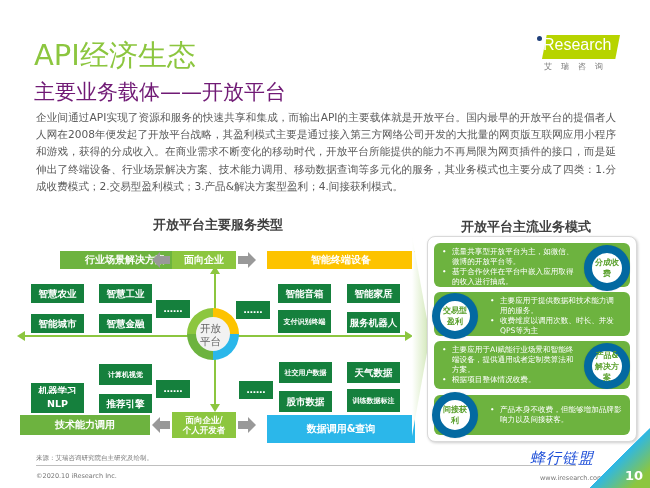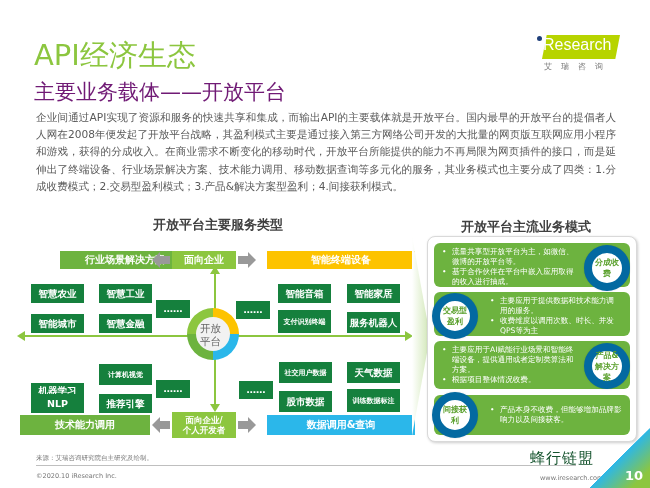--- a/index.html
+++ b/index.html
@@ -33,21 +33,21 @@
   .row li { position: relative; padding-left: 10px; }
   .row li::before { content: "•"; position: absolute; left: 0; top: 0; }
   .bubble { position: absolute; width: 46px; height: 46px; border-radius: 50%; background: #fff; border: 8px solid #0369a1; box-shadow: 0 0 2px rgba(0,0,0,0.15); color: #5aa02c; font-size: 8px; font-weight: bold; display: flex; align-items: center; justify-content: center; text-align: center; line-height: 11px; }
 
   .footer-source { left: 36px; top: 454px; font-size: 6.5px; color: #777; }
   .footer-line { left: 36px; top: 465px; width: 540px; height: 1px; background: #bfbfbf; }
   .footer-copy { left: 36px; top: 472px; font-size: 6.5px; color: #777; }
   .footer-url { left: 540px; top: 474px; font-size: 6.5px; color: #777; }
   .page-tri { left: 588px; top: 428px; width: 62px; height: 60px; background: linear-gradient(135deg, transparent 50%, #2bb7ea 50%, #8cc63f 85%); clip-path: polygon(100% 0, 100% 100%, 0 100%); }
   .page-num { left: 625px; top: 468px; font-size: 13px; color: #fff; font-weight: bold; }
-  .watermark { left: 530px; top: 449px; font-size: 15px; color: #14532d; letter-spacing: 1px; }
+  .watermark { left: 530px; top: 449px; font-size: 15px; color: #1d4ed8; letter-spacing: 1px; font-style: italic; }
 </style>
 </head>
 <body>
 
 <div class="abs title">API经济生态</div>
 <div class="abs subtitle">主要业务载体——开放平台</div>
 
 <div class="abs logo">
   <div class="logo-badge"></div>
   <div class="logo-dot"></div>
@@ -113,21 +113,21 @@
 
 <div class="abs band green-dark" style="left:20px;top:415px;width:130px;height:20px;">技术能力调用</div>
 <svg class="abs" style="left:152px;top:417px;" width="18" height="16">
     <polygon points="0,8 8,0 8,4 18,4 18,12 8,12 8,16" fill="#999"></polygon>
   </svg>
 <div class="abs band green-light" style="left:172px;top:412px;width:64px;height:26px;font-size:8.5px;line-height:10px;text-align:center;white-space:pre-line;">面向企业/
 个人开发者</div>
 <svg class="abs" style="left:238px;top:417px;" width="18" height="16">
     <polygon points="18,8 10,0 10,4 0,4 0,12 10,12 10,16" fill="#999"></polygon>
   </svg>
-<div class="abs band blue" style="left:267px;top:415px;width:148px;height:20px;">数据调用&amp;查询</div>
+<div class="abs band blue" style="left:267px;top:415px;width:148px;height:28px;">数据调用&amp;查询</div>
 
 <svg class="abs" style="left:412px;top:236px;" width="20" height="200">
   <defs>
       <linearGradient id="gr" x1="0" x2="1">
         <stop offset="0" stop-color="#ffffff"></stop>
         <stop offset="1" stop-color="#cfe6b4"></stop>
       </linearGradient>
     </defs>
   <polygon points="0,0 18,100 0,200" fill="url(#gr)"></polygon>
 </svg>

